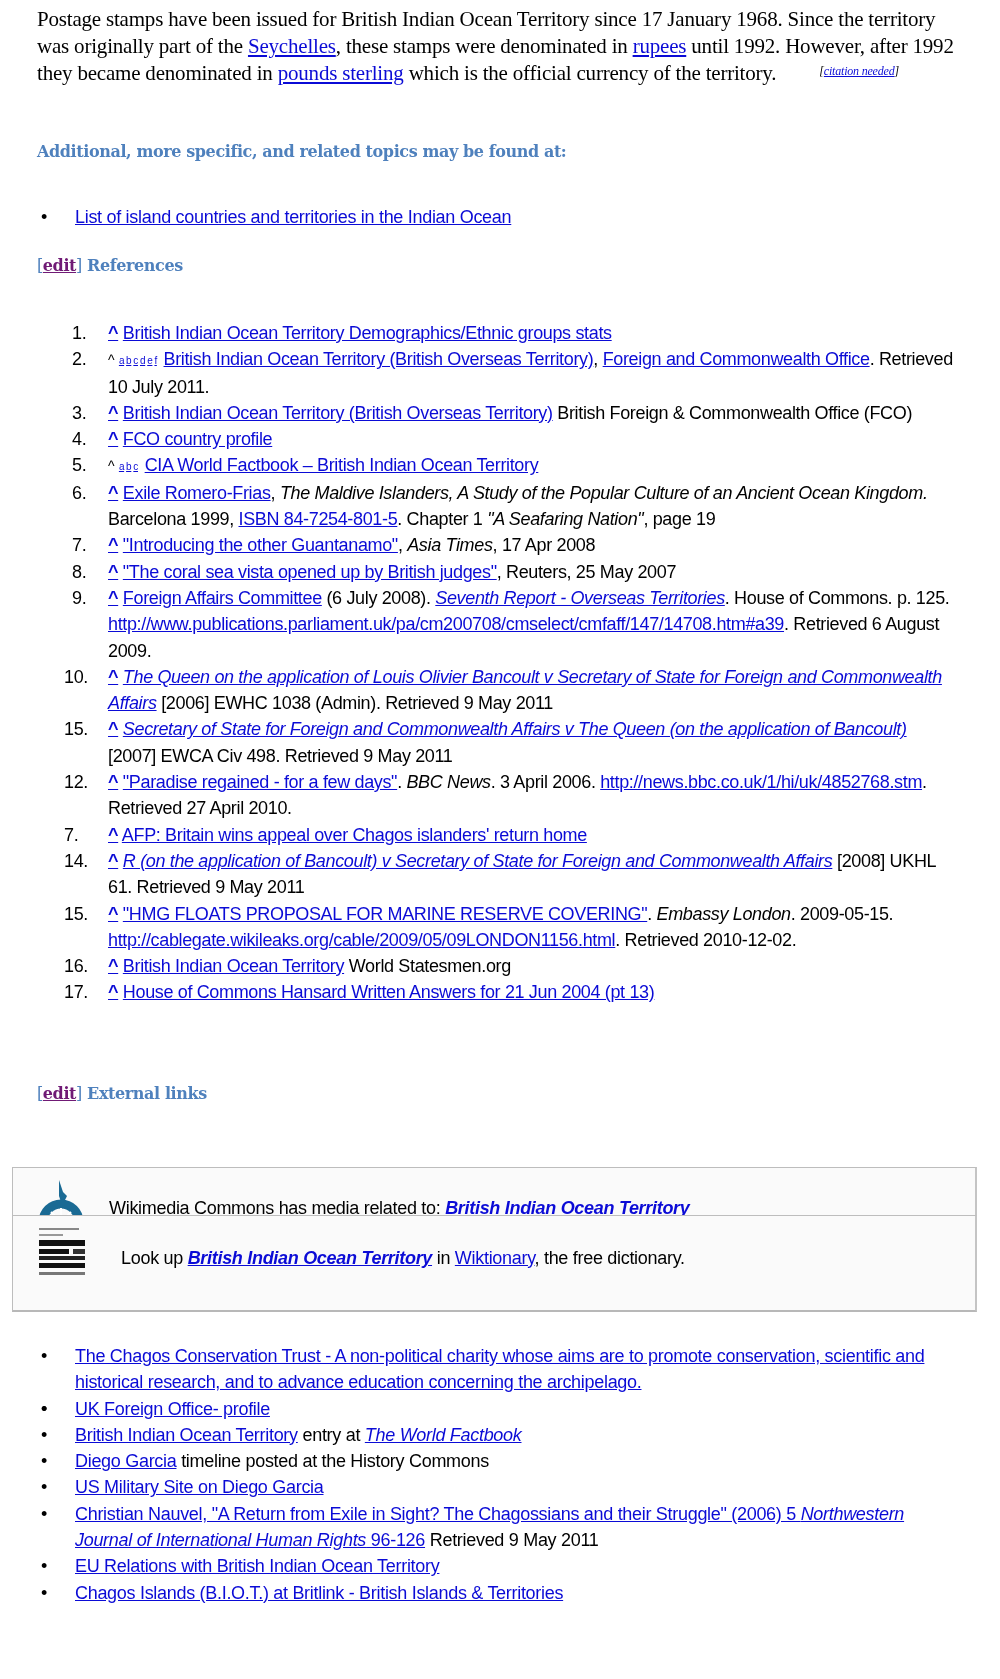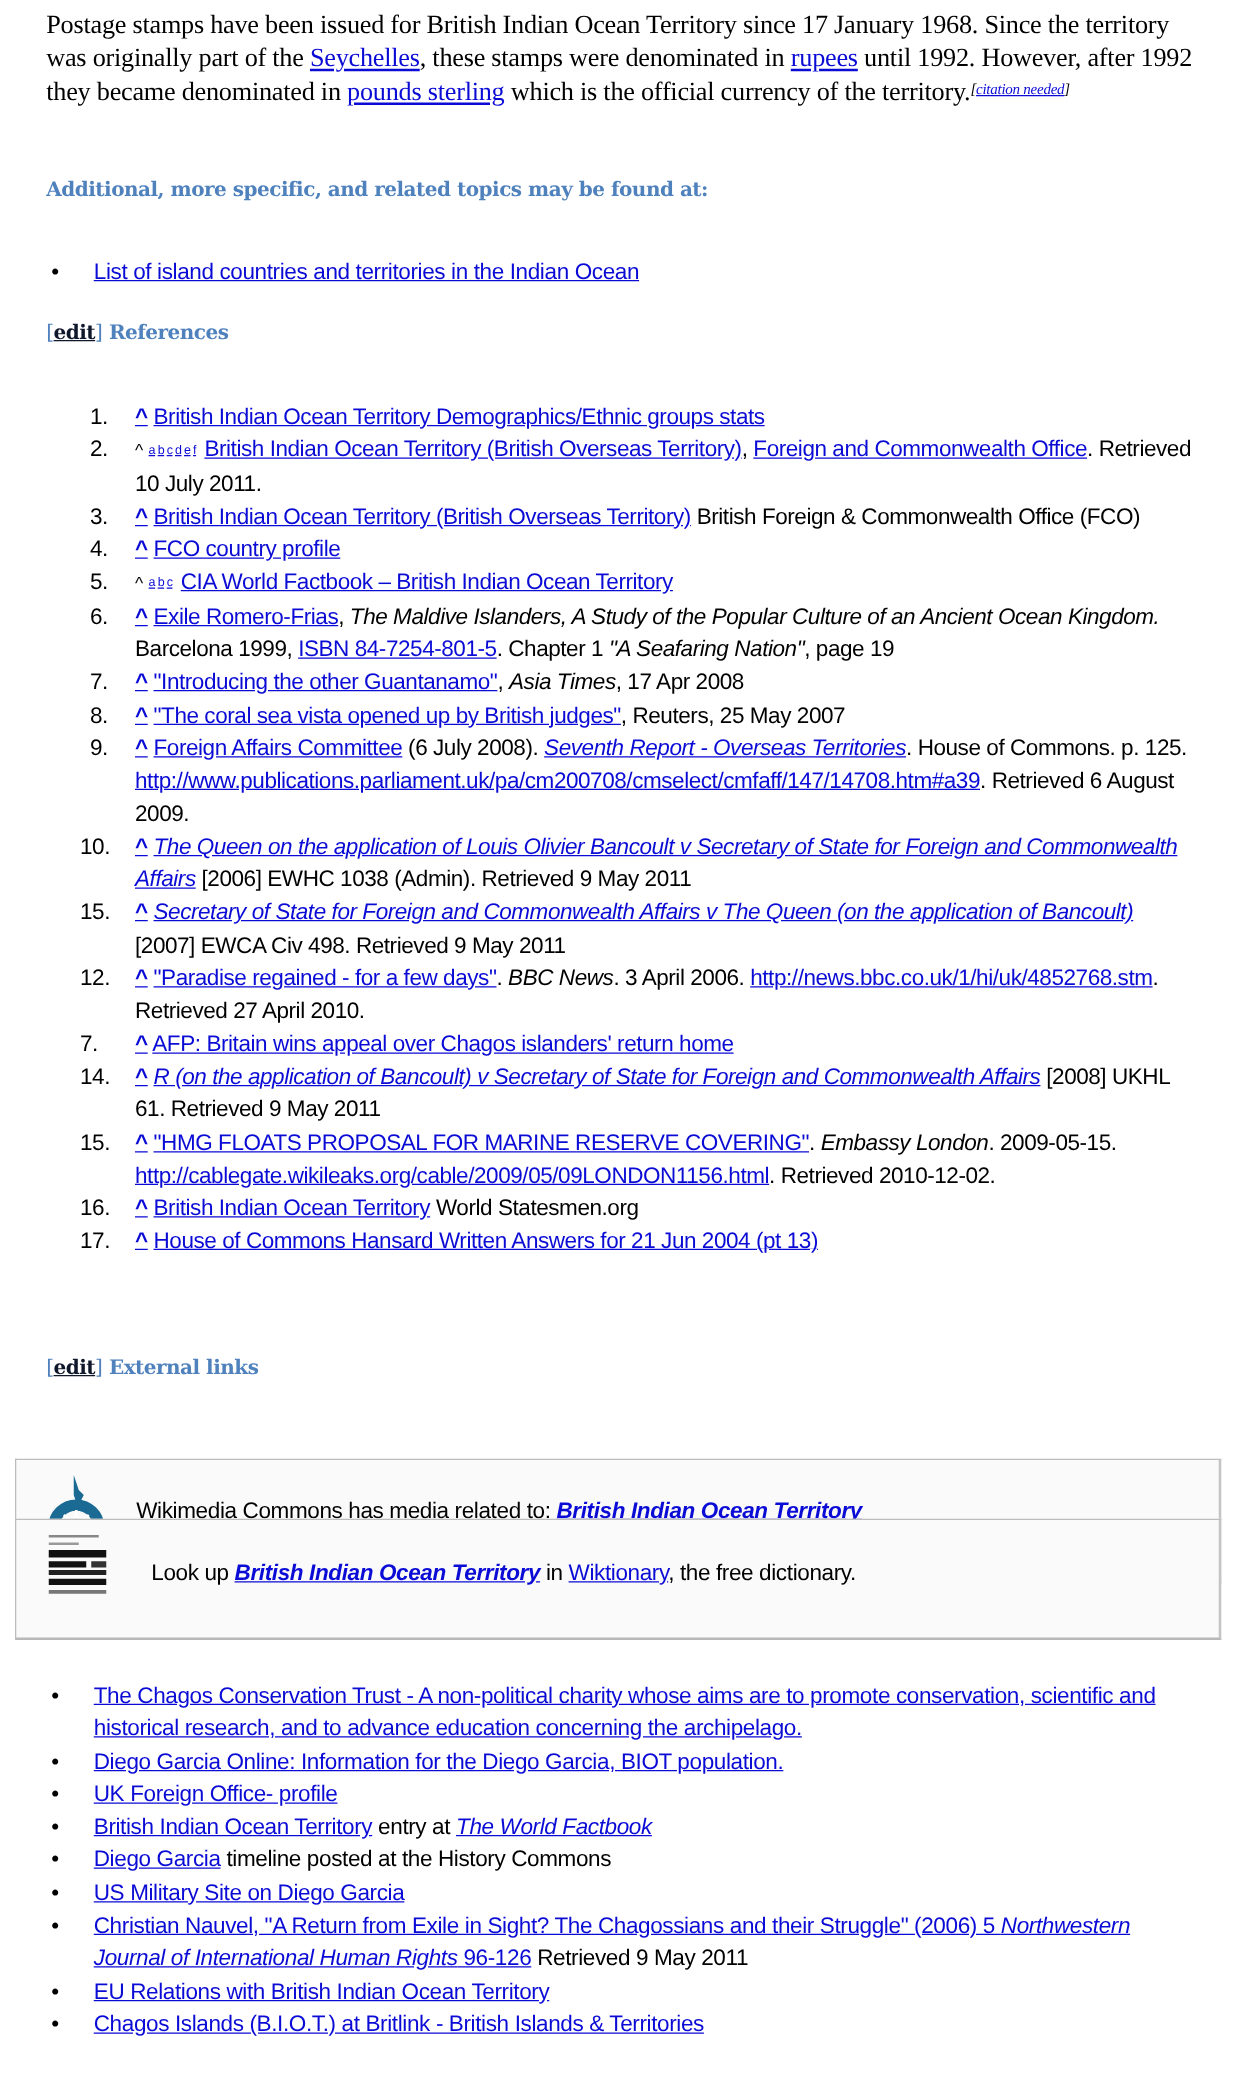--- a/index.html
+++ b/index.html
@@ -4,30 +4,30 @@
 <style>
   html, body { margin: 0; padding: 0; background: #ffffff; }
   body { width: 1000px; height: 1679px; position: relative; overflow: hidden; color: #000; }
   a { color: #0b0bd6; text-decoration: underline; }
 
   .intro {
     position: absolute; left: 37px; top: 6px; width: 935px;
     font-family: "Liberation Serif", serif; font-size: 21px; line-height: 27px;
     letter-spacing: -0.2px;
   }
-  .intro sup { font-size: 12px; font-style: italic; vertical-align: top; position: relative; top: -2px; }
+  .intro sup { font-size: 12px; font-style: italic; vertical-align: top; position: relative; top: -2px; margin-left: 43px; }
   .intro sup a { font-style: italic; }
 
   .h2 {
     position: absolute; left: 37px;
     font-family: "DejaVu Serif", serif; font-weight: bold; color: #4f81bd;
     font-size: 16px; letter-spacing: -0.4px;
   }
   .h2 .bracket { color: #4f81bd; font-weight: normal; }
-  .h2 .edit-link { color: #0f172a; font-weight: bold; }
+  .h2 .edit-link { color: #701a75; font-weight: bold; }
   #h-additional { top: 142px; }
   #h-references { top: 256px; }
   #h-external { top: 1084px; }
 
   .bullet-list {
     position: absolute; left: 37px; margin: 0; padding: 0; list-style: none;
     font-family: "Liberation Sans", sans-serif; font-size: 18px; line-height: 26.3px;
     letter-spacing: -0.3px;
   }
   .bullet-list li { position: relative; padding-left: 38px; }
@@ -128,21 +128,21 @@
       <rect x="2" y="30" width="46" height="4" fill="#222"></rect>
       <rect x="2" y="37" width="46" height="5" fill="#111"></rect>
       <rect x="2" y="46" width="46" height="3" fill="#777"></rect>
     </svg>
   </span>
   <span class="text"><span>Look up </span><a href="#" class="bold-link">British Indian Ocean Territory</a><span> in </span><a href="#">Wiktionary</a><span>, the free dictionary.</span></span>
 </div>
 
 <ul class="bullet-list" id="ext-list">
     <li><span class="bul">•</span><a href="#">The Chagos Conservation Trust - A non-political charity whose aims are to promote conservation, scientific and historical research, and to advance education concerning the archipelago.</a></li>
-    <li><span class="bul">•</span><a href="#">Diego Garcia Online: Information for the Diego Garcia, BIOT population.</a></li>
+    <li><span class="bul">•</span></li>
     <li><span class="bul">•</span><a href="#">UK Foreign Office- profile</a></li>
     <li><span class="bul">•</span><a href="#">British Indian Ocean Territory</a><span> entry at </span><a href="#" style="font-style:italic">The World Factbook</a></li>
     <li><span class="bul">•</span><a href="#">Diego Garcia</a><span> timeline posted at the History Commons</span></li>
     <li><span class="bul">•</span><a href="#">US Military Site on Diego Garcia</a></li>
     <li><span class="bul">•</span><a href="#">Christian Nauvel, "A Return from Exile in Sight? The Chagossians and their Struggle" (2006) 5 </a><a href="#" style="font-style:italic">Northwestern Journal of International Human Rights</a><a href="#"> 96-126</a><span> Retrieved 9 May 2011</span></li>
     <li><span class="bul">•</span><a href="#">EU Relations with British Indian Ocean Territory</a></li>
     <li><span class="bul">•</span><a href="#">Chagos Islands (B.I.O.T.) at Britlink - British Islands &amp; Territories</a></li>
   </ul>
 
 </body></html>

